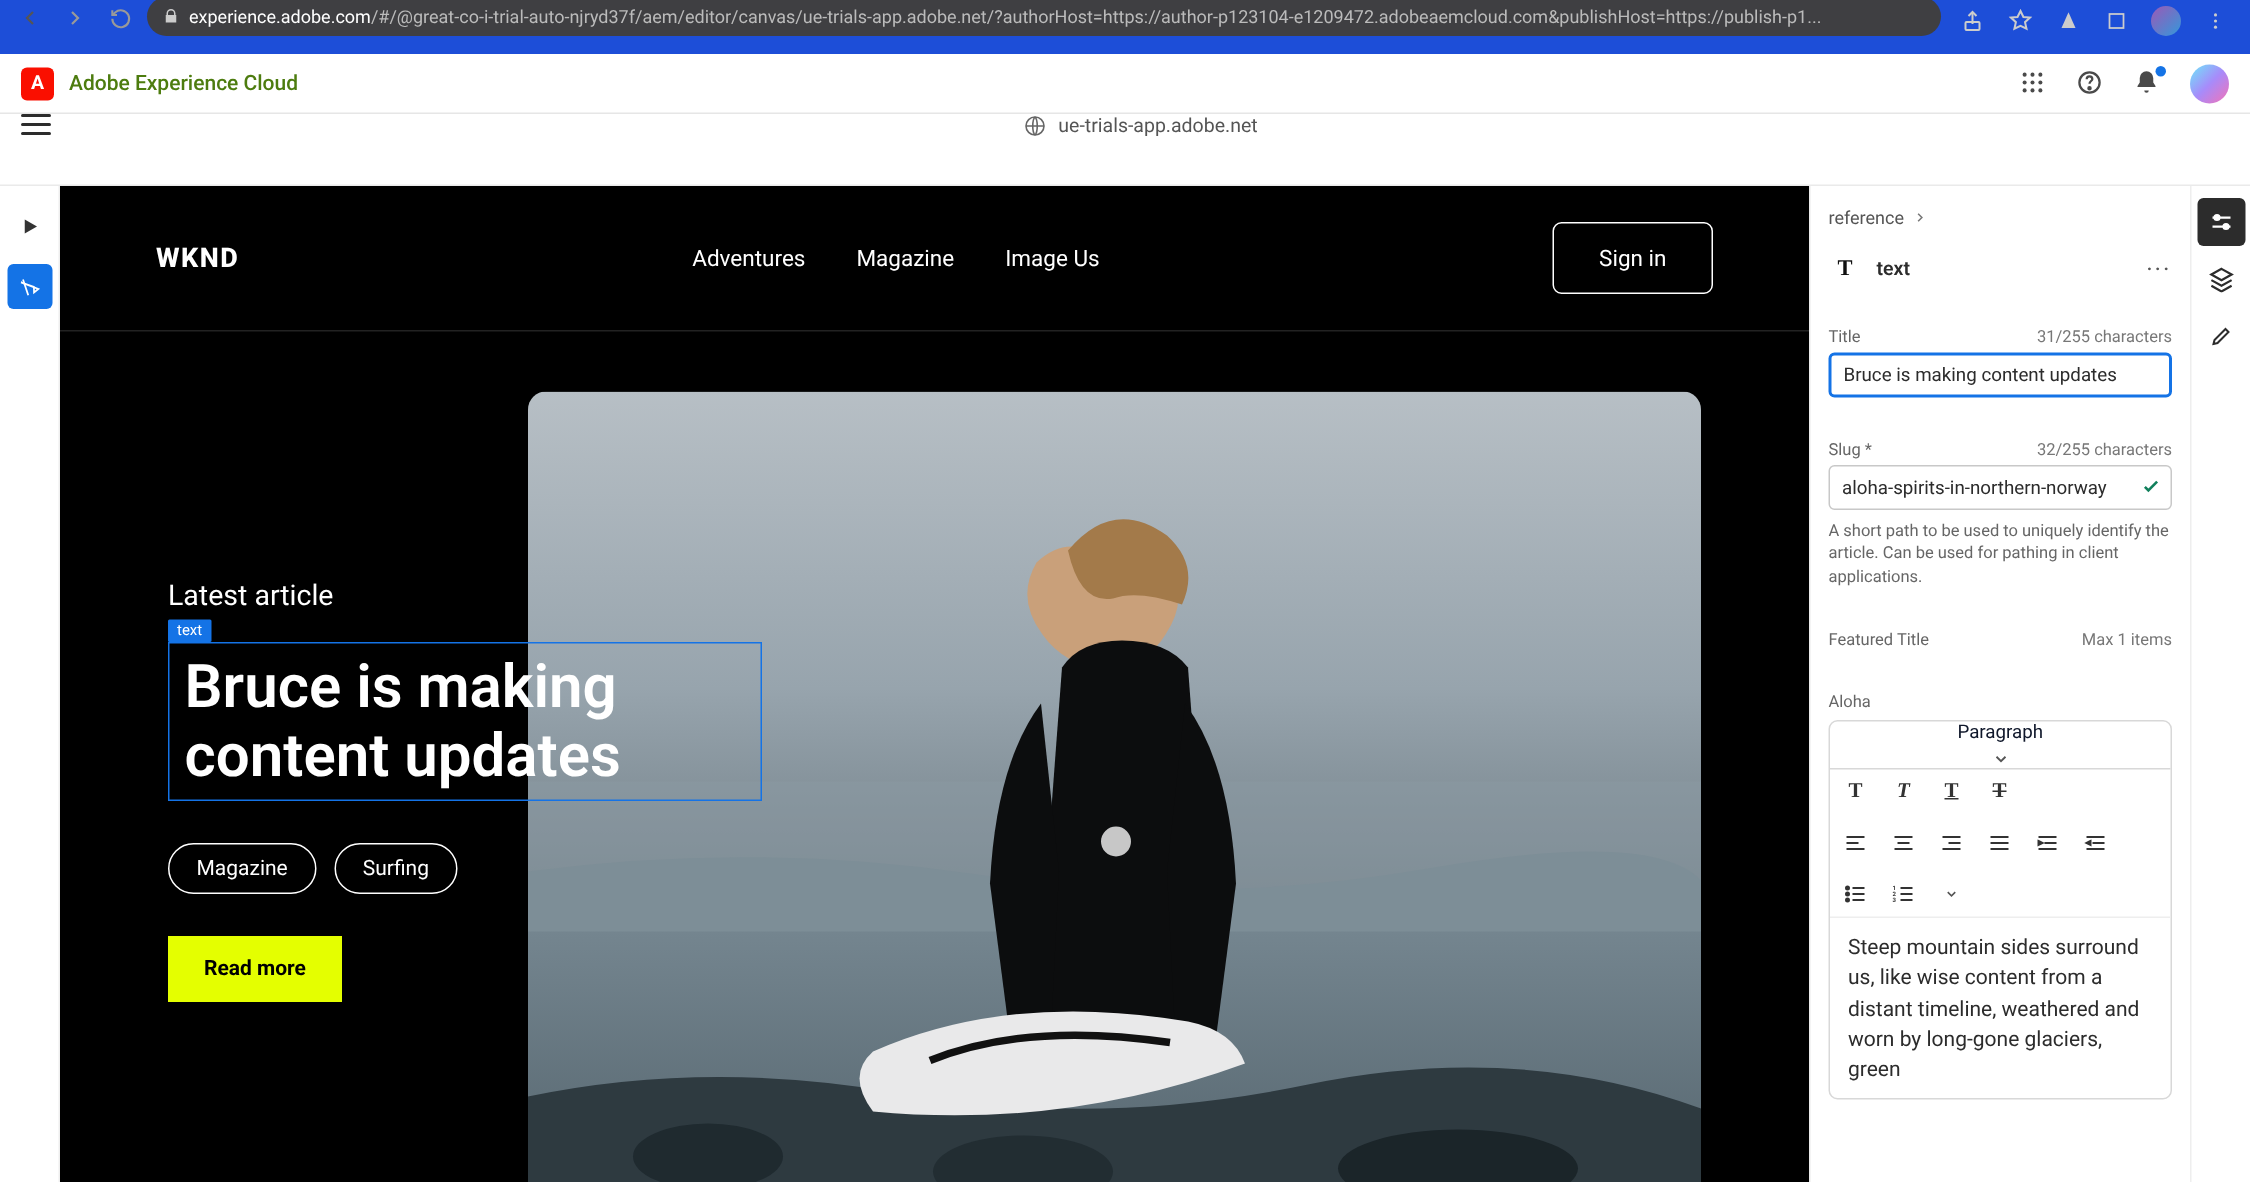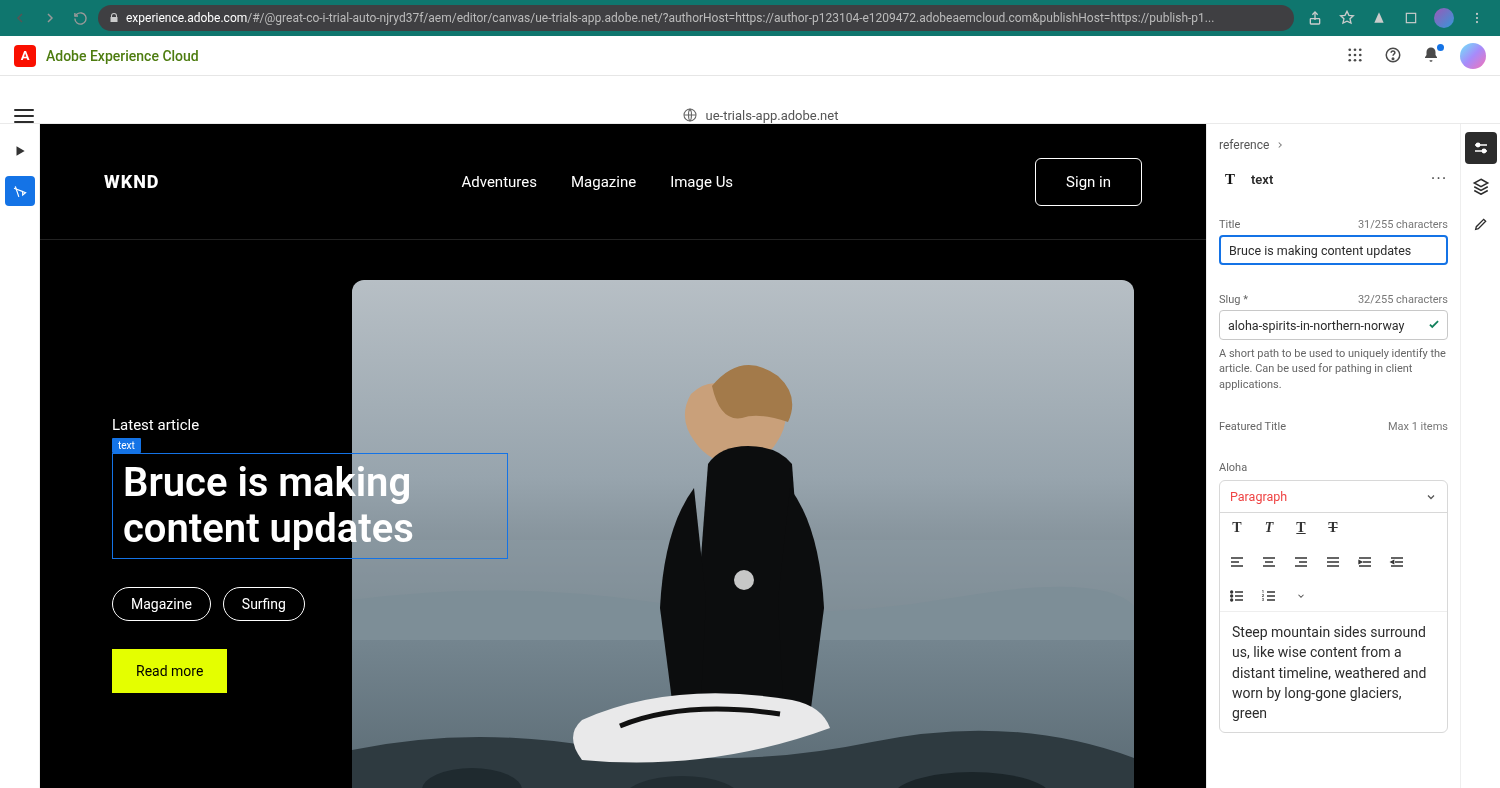--- a/index.html
+++ b/index.html
@@ -1,73 +1,73 @@
 <!DOCTYPE html>
 <html><head>
 <meta charset="utf-8">
 <style>
 * { box-sizing: border-box; margin: 0; padding: 0; font-family: -apple-system, BlinkMacSystemFont, "Segoe UI", Roboto, Arial, sans-serif; }
 body { width: 1500px; height: 788px; overflow: hidden; background: #fff; }
 
 
-.browser-bar { height: 36px; background: #0f766e; display: flex; align-items: center; padding: 0 8px; gap: 6px; }
+.browser-bar { height: 36px; background: #1d4ed8; display: flex; align-items: flex-end; padding: 12px 8px; gap: 6px; }
 .browser-bar .nav-btn { width: 24px; height: 24px; display: flex; align-items: center; justify-content: center; color: #999; border-radius: 50%; }
 .browser-bar .nav-btn.disabled { color: #555; }
 .url-bar { flex: 1; background: #3f3f42; border-radius: 14px; height: 26px; display: flex; align-items: center; padding: 0 10px; gap: 6px; color: #ccc; font-size: 12px; overflow: hidden; white-space: nowrap; }
 .url-bar .lock { width: 12px; height: 12px; }
 .url-text { color: #bbb; }
 .url-text .host { color: #fff; }
 .browser-actions { display: flex; align-items: center; gap: 14px; color: #ccc; padding: 0 6px; }
 .browser-actions .avatar { width: 20px; height: 20px; border-radius: 50%; background: linear-gradient(135deg,#9b59b6,#3498db); }
 .ext-icon { width: 18px; height: 18px; display:flex; align-items:center; justify-content:center; color:#ccc; }
 
 
 .aec-bar { height: 40px; background: #fff; border-bottom: 1px solid #e6e6e6; display: flex; align-items: center; padding: 0 14px; gap: 10px; }
 .adobe-logo { width: 22px; height: 22px; background: #fa0f00; border-radius: 4px; display:flex; align-items:center; justify-content:center; color:#fff; font-weight:700; font-size:13px; }
 .aec-title { font-size: 14px; color: #4d7c0f; font-weight: 500; }
 .aec-right { margin-left: auto; display: flex; align-items: center; gap: 18px; }
 .aec-right .waffle, .aec-right .help, .aec-right .bell { width: 20px; height: 20px; color: #4a4a4a; position: relative; }
 .bell .dot { width: 7px; height: 7px; background: #1473e6; border-radius: 50%; position: absolute; top: -2px; right: -2px; }
 .aec-avatar { width: 26px; height: 26px; border-radius: 50%; background: linear-gradient(135deg,#6ee7f9,#a78bfa,#f472b6); }
 
 
-.editor-bar { height: 48px; background: #fff; border-bottom: 1px solid #eaeaea; display: flex; align-items: flex-end; padding: 0 14px; }
+.editor-bar { height: 48px; background: #fff; border-bottom: 1px solid #eaeaea; display: flex; align-items: flex-start; padding: 0 14px; }
 .hamburger { width: 20px; height: 14px; display: flex; flex-direction: column; justify-content: space-between; }
 .hamburger span { display:block; height:2px; background:#2c2c2c; border-radius:1px; }
 .page-host { flex:1; display:flex; align-items:center; justify-content:center; gap:8px; color:#555; font-size:13px; }
 .globe { width:16px; height:16px; }
 .editor-right { display:flex; align-items:center; gap:14px; }
 .editor-right .toolbtn { width: 28px; height: 28px; display:flex; align-items:center; justify-content:center; color:#2c2c2c; border-radius:4px; }
 .divider-v { width:1px; height:28px; background:#e6e6e6; margin: 0 4px; }
 .publish-btn { background:#1473e6; color:#fff; border:none; border-radius:16px; height:32px; padding:0 18px; font-size:14px; font-weight:600; }
 
 
 .workspace { display:flex; height: calc(788px - 36px - 40px - 48px); }
 .left-tools { width: 40px; background:#fff; border-right:1px solid #eee; display:flex; flex-direction:column; align-items:center; padding-top:12px; gap:10px; }
 .left-tools .tool { width:30px; height:30px; display:flex; align-items:center; justify-content:center; border-radius:4px; color:#333; }
 .left-tools .tool.active { background:#1473e6; color:#fff; }
 
 .canvas { flex:1; background:#000; color:#fff; overflow:hidden; position:relative; display:flex; flex-direction:column; }
-.site-header { height:116px; display:flex; align-items:center; padding:0 64px; border-bottom:1px solid #222; gap:36px; }
+.site-header { height:97px; display:flex; align-items:center; padding:0 64px; border-bottom:1px solid #222; gap:36px; }
 .site-logo { font-weight:800; letter-spacing:1px; font-size:18px; }
 .site-nav { display:flex; gap:34px; margin-left:auto; margin-right:auto; font-size:15px; }
 .site-nav span { color:#fff; }
 .signin-btn { border:1px solid #fff; background:transparent; color:#fff; padding:14px 30px; font-size:15px; border-radius:6px; }
 
 .hero-wrap { flex:1; position:relative; padding:40px 112px 0 72px; }
 .hero-img { position:absolute; top:40px; right:72px; width:782px; height:560px; border-radius:12px; overflow:hidden; }
 .hero-svg { width:100%; height:100%; display:block; }
 .hero-content { position:relative; z-index:2; padding-top:124px; }
-.latest { font-size:15px; color:#fff;margin-top:12px; }
+.latest { font-size:19px; color:#fff; }
 .text-badge { display:inline-block; background:#1473e6; color:#fff; font-size:10px; padding:2px 6px; margin-top:4px; border-radius:1px; }
 .hero-title-box { border:1px solid #1473e6; padding:6px 10px; margin-top:0px; max-width:396px; }
 .hero-title { font-size:40px; font-weight:600; line-height:1.15; color:#fff; }
 .chips { display:flex; gap:12px; margin-top:28px; }
 .chip { border:1px solid #fff; border-radius:20px; padding:8px 18px; font-size:14px; background:transparent; color:#fff; }
-.readmore { margin-top:28px; background:#e4ff00; color:#000; border:none; padding:14px 24px; font-weight:400; font-size:14px; }
+.readmore { margin-top:28px; background:#e4ff00; color:#000; border:none; padding:14px 24px; font-weight:700; font-size:14px; }
 
 
 .props { width:254px; border-left:1px solid #eaeaea; background:#fff; padding:14px 12px; overflow-y:auto; font-size:12px; color:#4a4a4a; }
 .breadcrumb { display:flex; align-items:center; gap:6px; color:#555; font-size:12px; }
 .panel-head { display:flex; align-items:center; gap:10px; margin-top:16px; }
 .panel-head .t-icon { width:22px; height:22px; border-radius:4px; display:flex; align-items:center; justify-content:center; font-size:15px; font-weight:700; font-family:Georgia,serif; color:#111; }
 .panel-head .name { font-size:13px; font-weight:600; color:#2c2c2c; }
 .panel-head .more { margin-left:auto; color:#555; letter-spacing:2px; font-weight:700; }
 .field { margin-top:28px; }
 .field-row { display:flex; justify-content:space-between; font-size:11px; color:#666; }
@@ -78,21 +78,21 @@
 .check-ic { position:absolute; right:7px; top:11px; color:#12805c; }
 .helper { font-size:11px; color:#666; line-height:1.4; margin-top:6px; }
 .section-label { font-size:11px; color:#666; margin-top:18px; }
 .section-right { float:right; color:#777; font-size:11px; }
 .thumb-row { margin-top:6px; border:1px solid #d8d8d8; border-radius:6px; padding:10px; display:flex; align-items:center; gap:10px; }
 .thumb { width:30px; height:24px; background:linear-gradient(180deg,#6d7b86,#37424b); border-radius:2px; position:relative; }
 .thumb::after { content:""; position:absolute; top:4px; left:10px; width:8px; height:8px; border-radius:50%; background:#e9d7c4; }
 .thumb-name { flex:1; font-size:12px; color:#2c2c2c; white-space:nowrap; overflow:hidden; text-overflow:ellipsis; }
 .info-ic { width:18px; height:18px; border:1.5px solid #555; border-radius:50%; display:flex; align-items:center; justify-content:center; font-size:11px; font-style:italic; color:#333; font-family:serif; }
 .rte-wrap { margin-top:6px; border:1px solid #d8d8d8; border-radius:6px; }
-.rte-select { border-bottom:1px solid #d8d8d8; height:32px; display:flex; align-items:center; justify-content:space-between; padding:0 10px; font-size:12.5px; color:#ef4444; }
+.rte-select { border-bottom:1px solid #d8d8d8; height:32px; display:flex; align-items:center; justify-content:space-between; padding:0 10px; font-size:12.5px; color:#0f172a;flex-direction:column; }
 .rte-toolbar { padding:6px 8px; display:flex; flex-wrap:wrap; gap:8px 14px; border-bottom:1px solid #eee; color:#333; }
 .rte-toolbar .tb { width:18px; height:18px; display:flex; align-items:center; justify-content:center; font-size:14px; font-weight:700; }
 .rte-body { padding:10px 12px; font-size:14px; color:#2c2c2c; line-height:1.45; max-height:120px; overflow:hidden; }
 
 
 .right-rail { width: 40px; background:#fff; border-left:1px solid #eee; display:flex; flex-direction:column; align-items:center; padding-top:8px; gap:6px; }
 .right-rail .rtool { width:32px; height:32px; display:flex; align-items:center; justify-content:center; border-radius:4px; color:#2c2c2c; }
 .right-rail .rtool.dark { background:#2c2c2c; color:#fff; }
 
 svg { display:block; }

